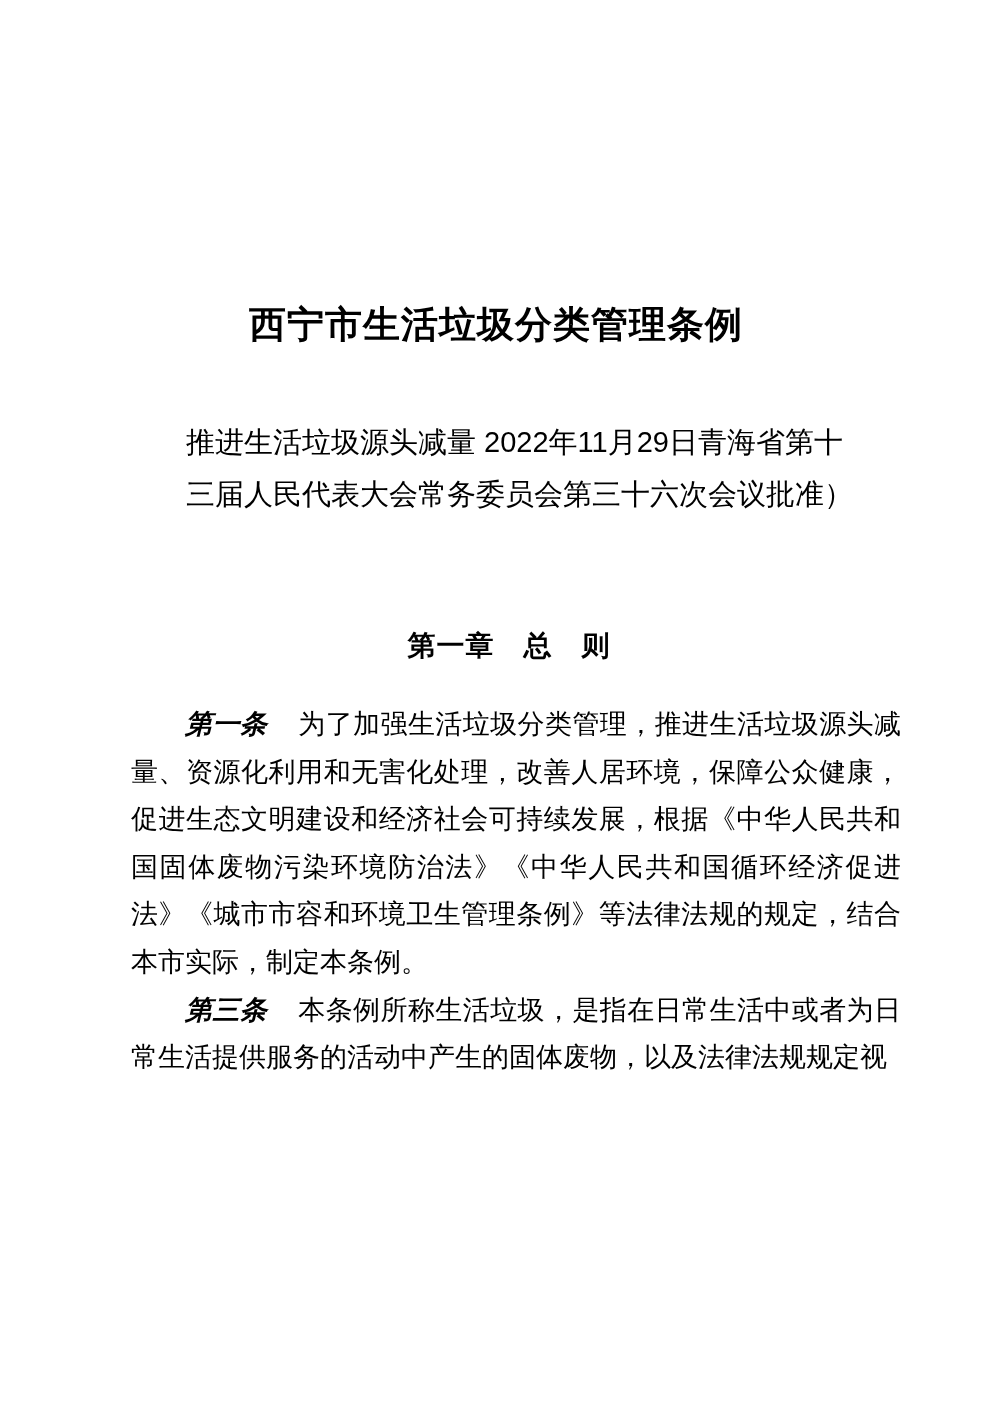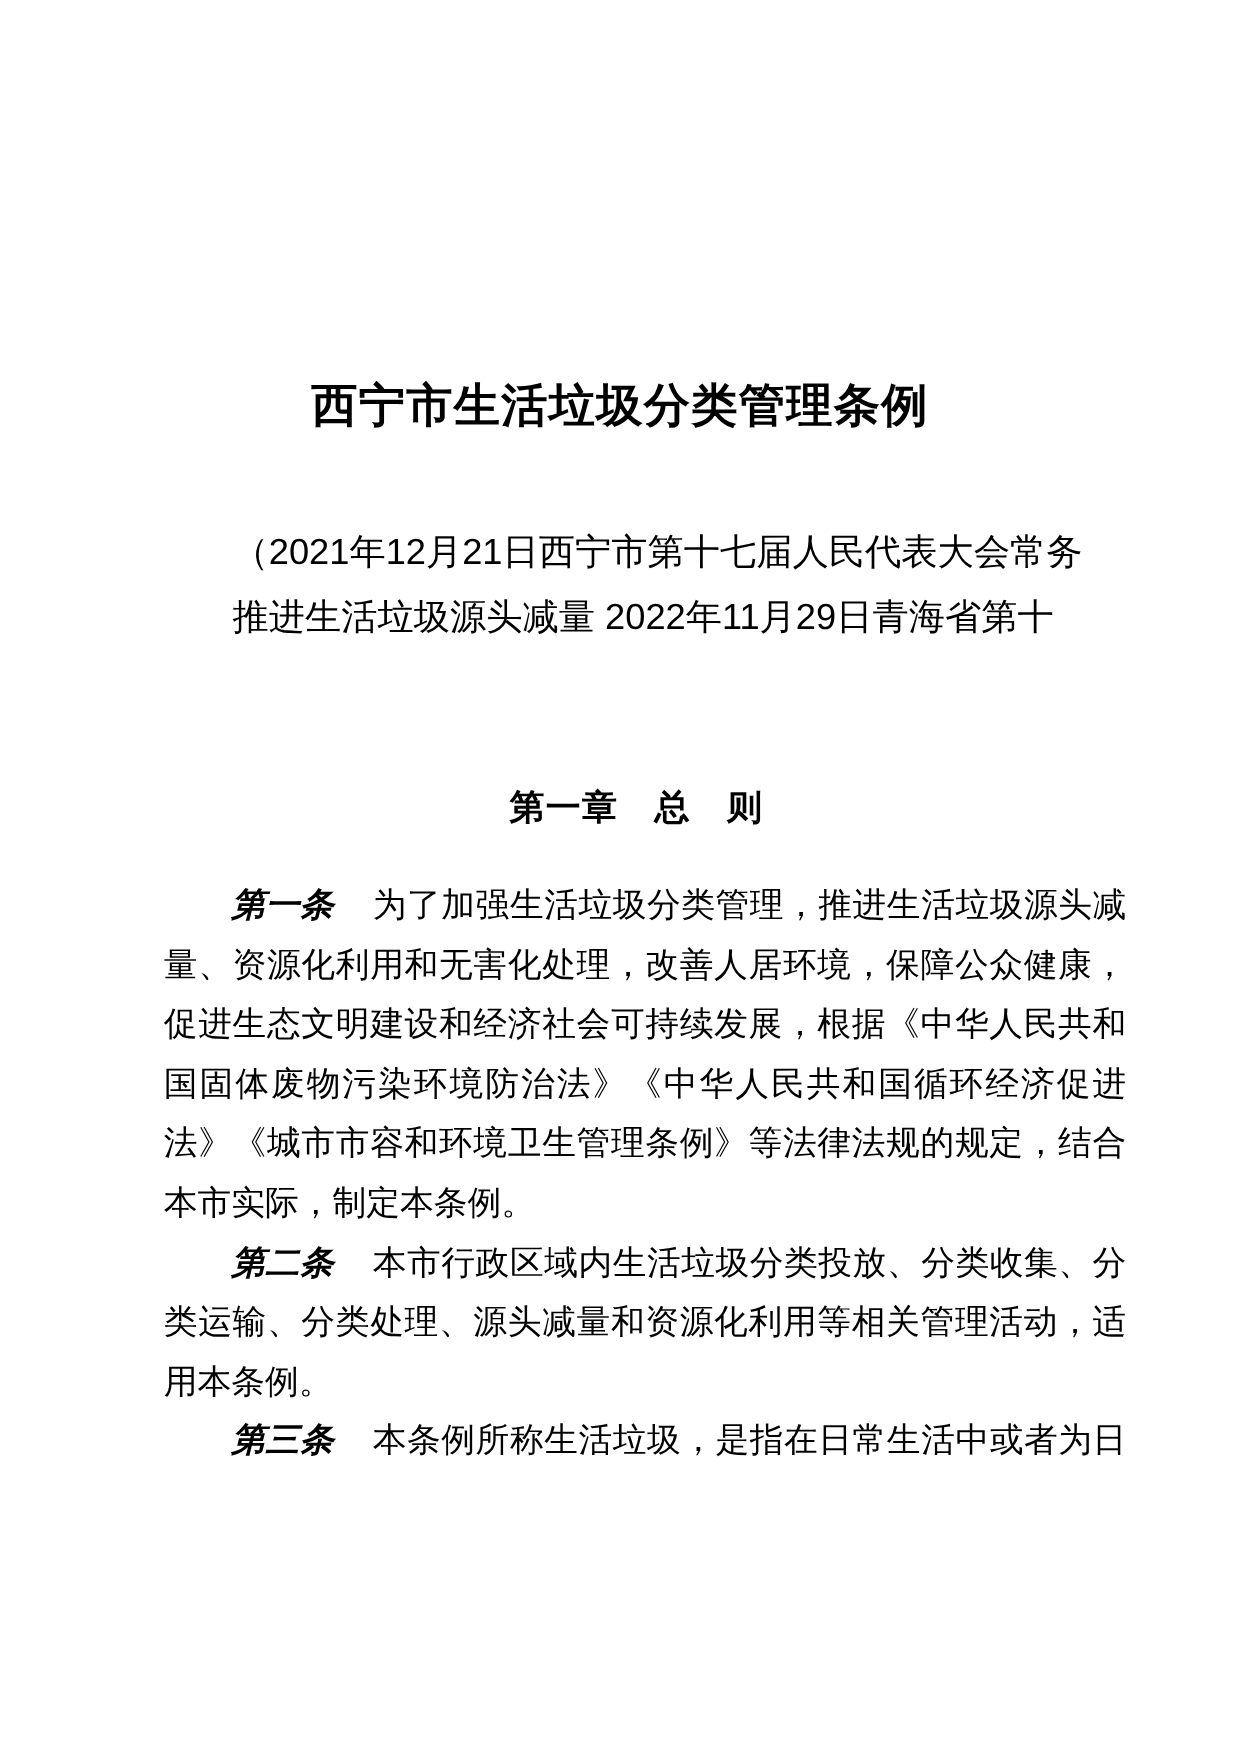--- a/index.html
+++ b/index.html
@@ -114,30 +114,29 @@
   }
 </style>
 </head>
 <body>
 
 <div class="page">
 
   <h1 class="doc-title">西宁市生活垃圾分类管理条例</h1>
 
   <div class="preamble">
-    <div class="preamble-line">（2021年12月21日西宁市第十七届人民代表大会常务</div>
     <div class="preamble-line">推进生活垃圾源头减量 2022年11月29日青海省第十</div>
+    <div class="preamble-line">三届人民代表大会常务委员会第三十六次会议批准）</div>
   </div>
 
   <h2 class="chapter">第一章　总　则</h2>
 
   <div class="body-text">
     <p class="article"><span class="art-num">第一条</span><span class="art-text">为了加强生活垃圾分类管理，推进生活垃圾源头减量、资源化利用和无害化处理，改善人居环境，保障公众健康，促进生态文明建设和经济社会可持续发展，根据《中华人民共和国固体废物污染环境防治法》《中华人民共和国循环经济促进法》《城市市容和环境卫生管理条例》等法律法规的规定，结合本市实际，制定本条例。</span></p>
 
-    <p class="article"><span class="art-num">第二条</span><span class="art-text">本市行政区域内生活垃圾分类投放、分类收集、分类运输、分类处理、源头减量和资源化利用等相关管理活动，适用本条例。</span></p>
 
     <p class="article"><span class="art-num">第三条</span><span class="art-text">本条例所称生活垃圾，是指在日常生活中或者为日常生活提供服务的活动中产生的固体废物，以及法律法规规定视</span></p>
   </div>
 
   <div class="page-number">1</div>
 
   <div class="watermark">
     <svg class="wm-logo" viewBox="0 0 85 64" xmlns="http://www.w3.org/2000/svg">
       <defs>
         <linearGradient id="starGrad" x1="0" y1="0" x2="1" y2="1">

